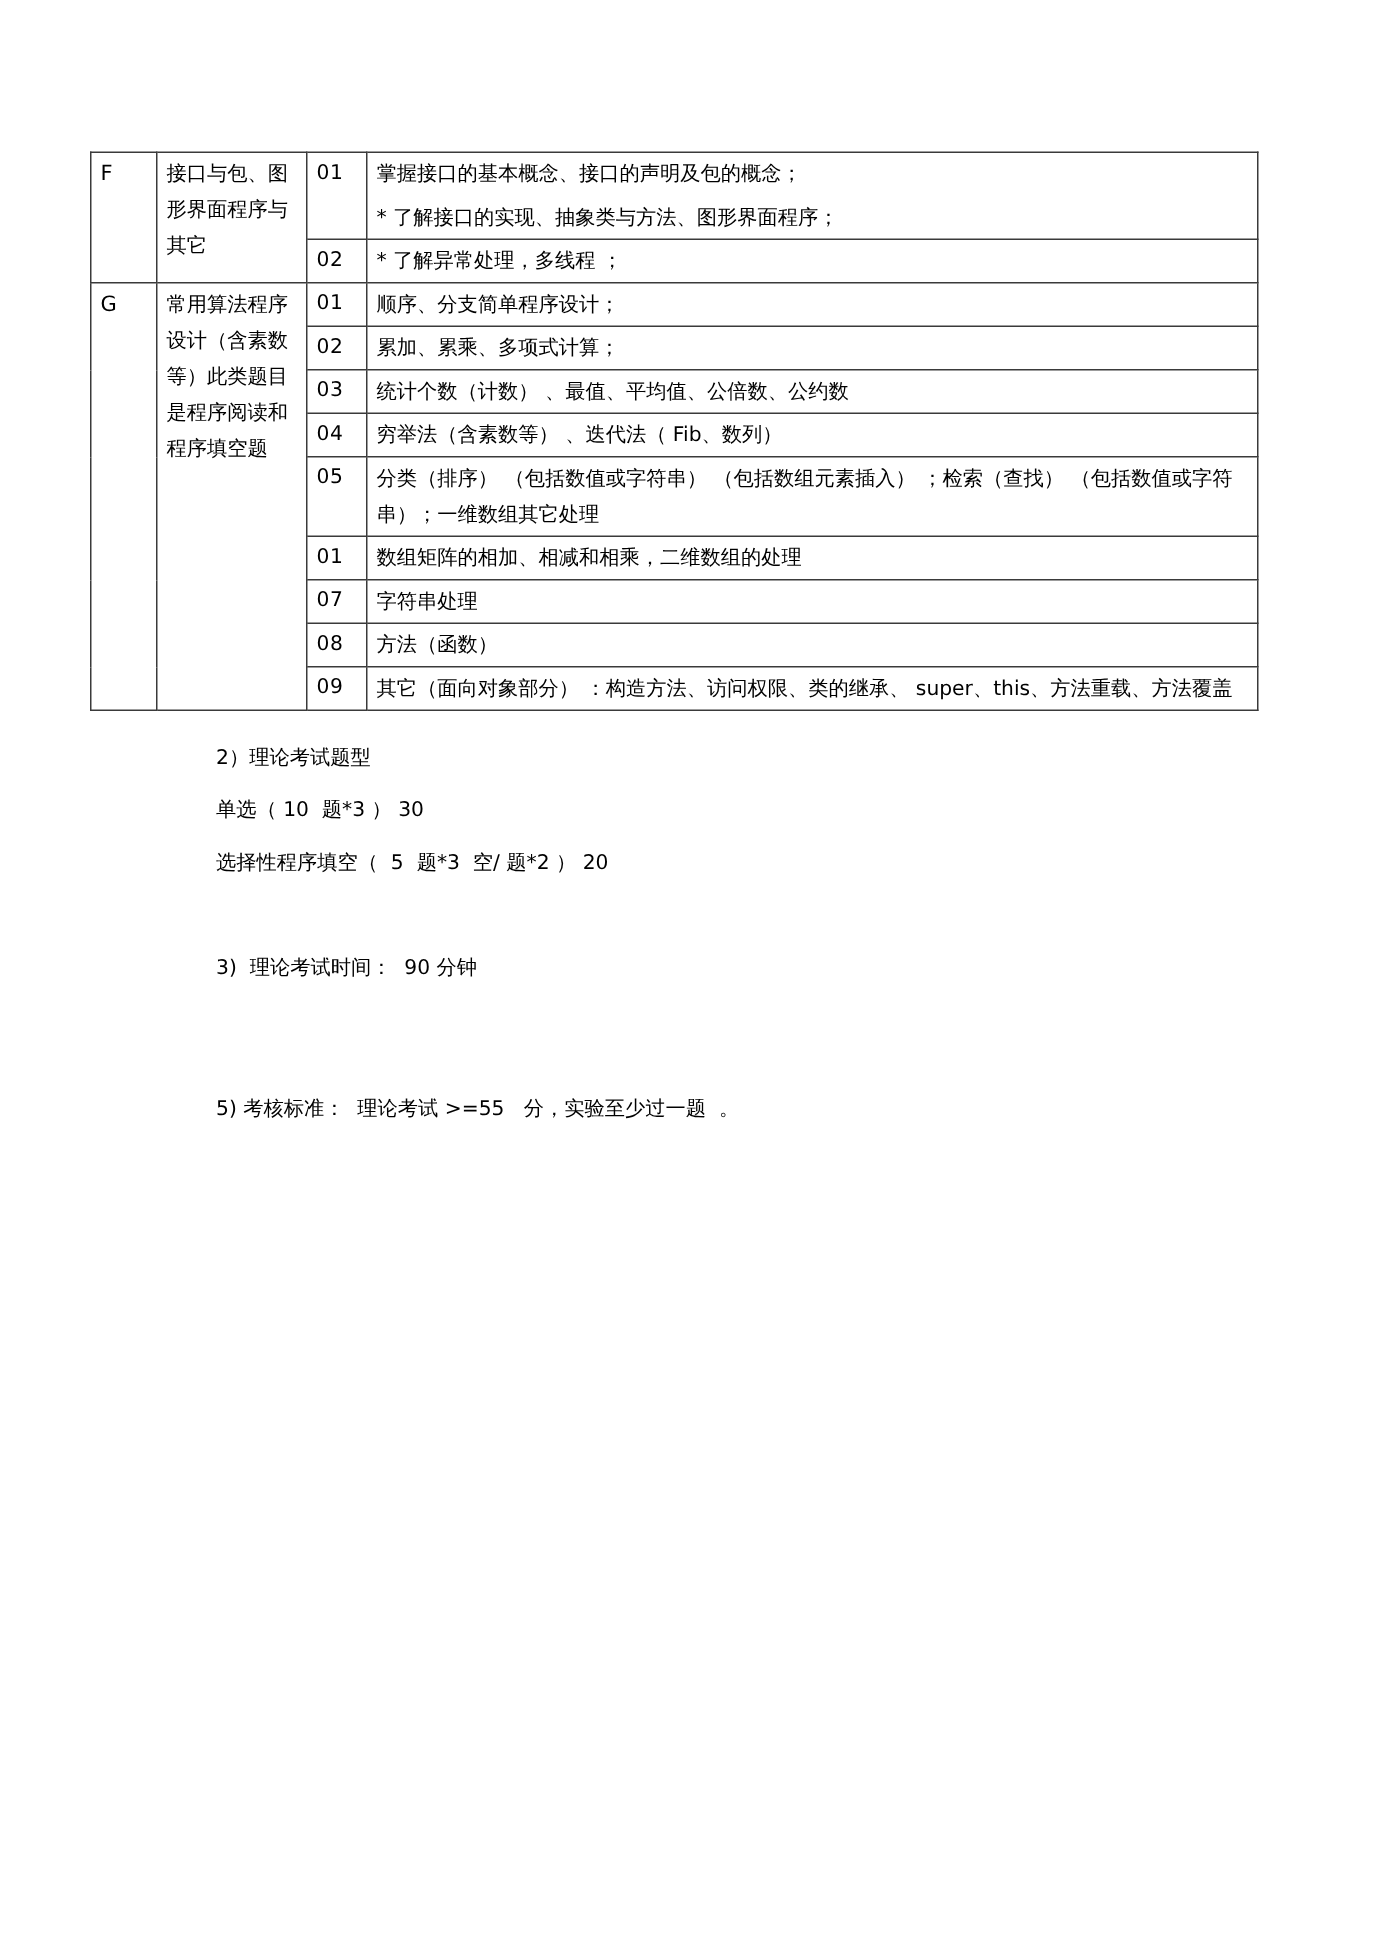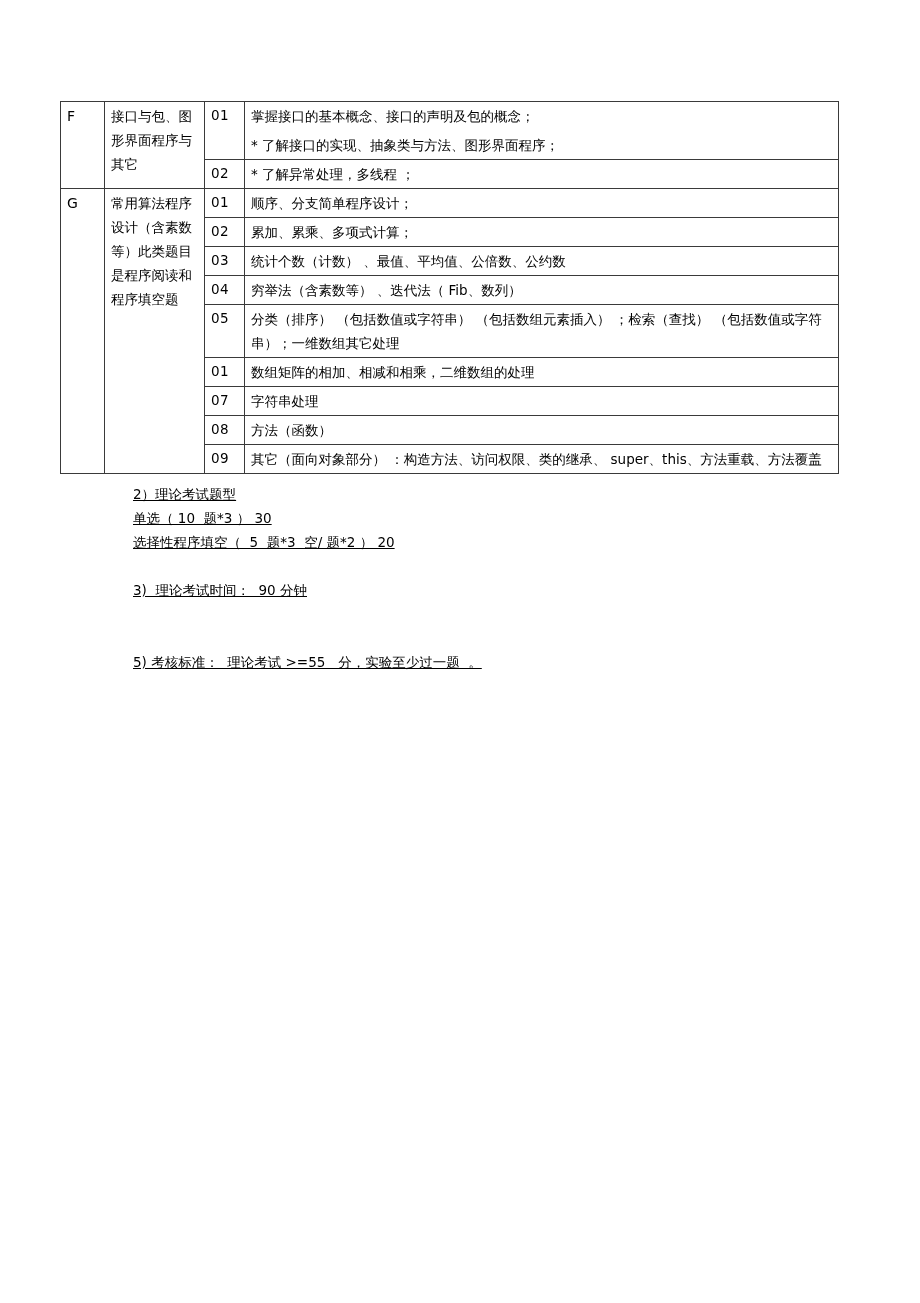--- a/index.html
+++ b/index.html
@@ -69,23 +69,22 @@
   
   .body-block {
     position: absolute;
     left: 133px;
     top: 482px;
     width: 740px;
     font-size: 13.5px;
     line-height: 1.78;
   }
   .body-block p {
-    margin: 0;
+    margin: 11px;
     white-space: pre-wrap;
-    text-decoration: underline;
   }
   .para-group { margin: 0 0 0 0; }
   .spacer-lg { height: 24px; }
   .spacer-md { height: 24px; }
 
   .indent-left { margin-left: -8px; }
 </style>
 </head>
 <body>
 

